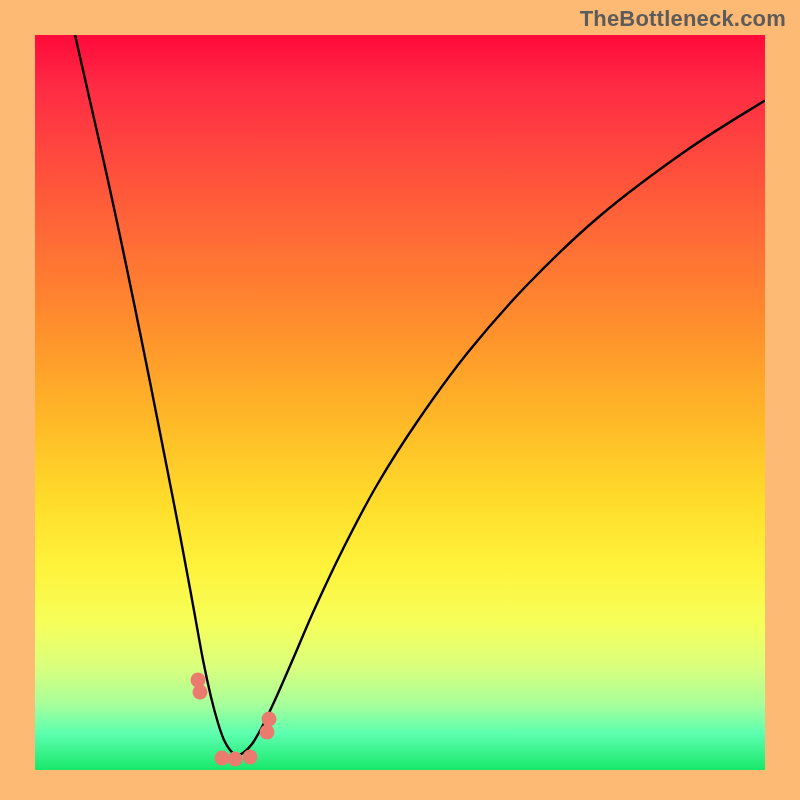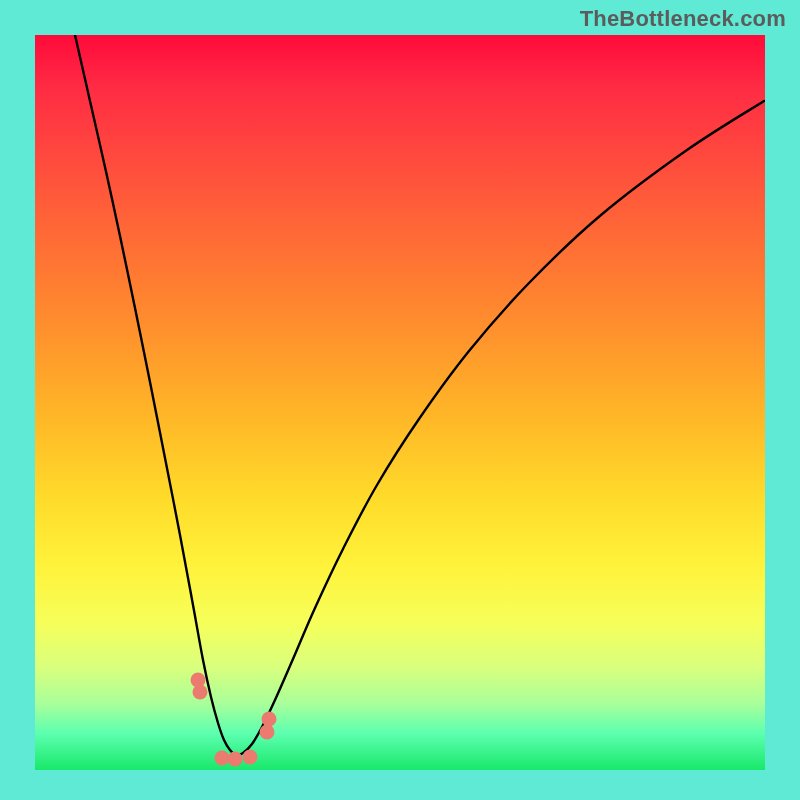--- a/index.html
+++ b/index.html
@@ -9,21 +9,21 @@
     height: 800px;
     background: #000;
     overflow: hidden;
   }
   .frame {
     position: absolute;
     left: 0;
     top: 0;
     width: 800px;
     height: 800px;
-    background: #5eead4;
+    background: #fdba74;
   }
   .plot {
     position: absolute;
     left: 35px;
     top: 35px;
     width: 730px;
     height: 735px;
     overflow: hidden;
   }
   .gradient {

